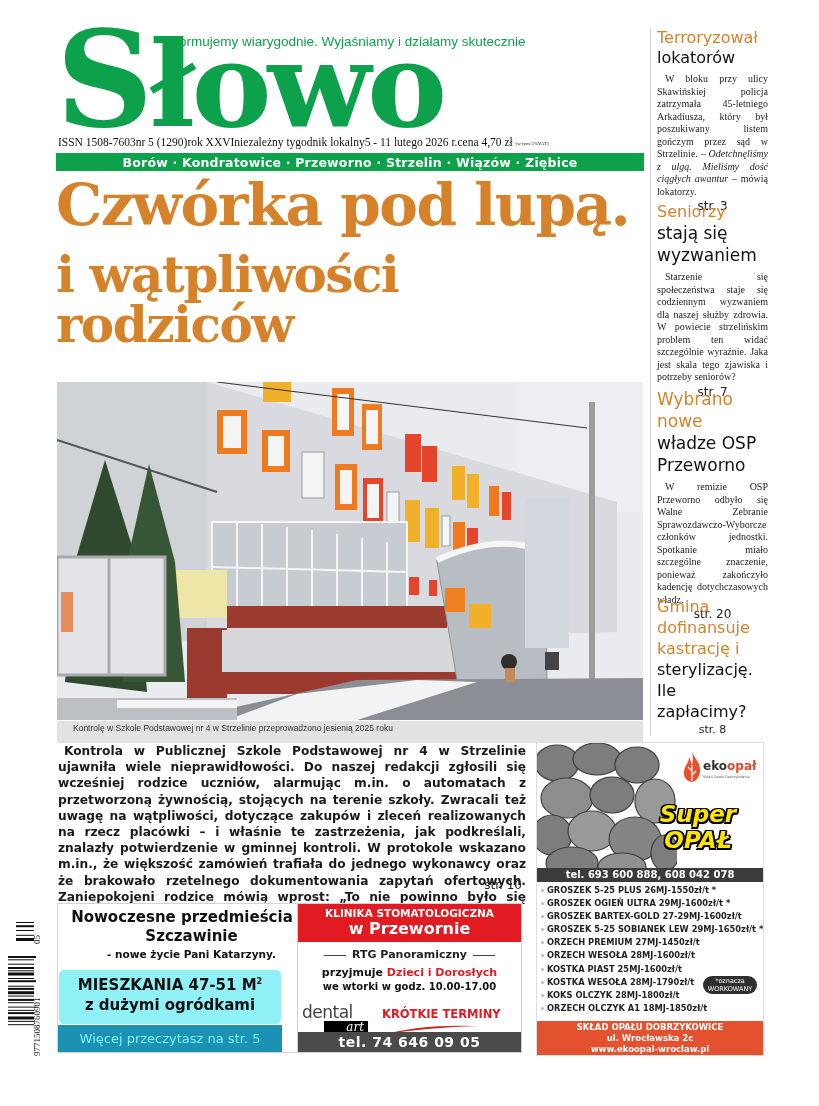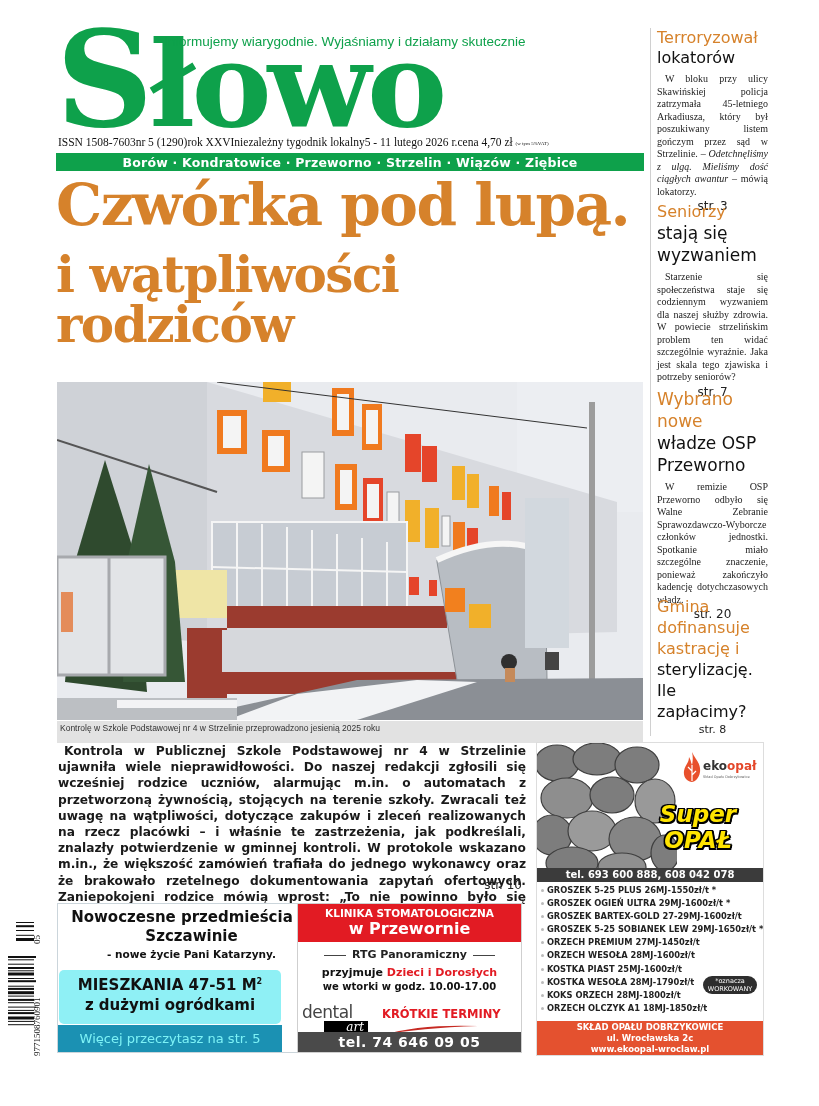--- a/index.html
+++ b/index.html
@@ -27,21 +27,21 @@
   
   .headline { position: absolute; left: 56px; top: 172px; width: 590px; font-family: "DejaVu Serif", serif; font-weight: bold; line-height: 1; }
   .hl1 { color: #d6822b; font-size: 58px; letter-spacing: -1.5px; margin-top: 4px; }
   .hl2 { color: #111; font-size: 49px; letter-spacing: -1.5px; margin-top: 12px; }
   .hl3 { color: #d6822b; font-size: 50px; letter-spacing: -1.5px; margin-top: 16px; }
 
   
   .photo { position: absolute; left: 57px; top: 382px; width: 586px; height: 338px; overflow: hidden; background: #e4e6ea; }
   .photo svg { width: 100%; height: 100%; display: block; }
   .caption { position: absolute; left: 57px; top: 721px; width: 586px; height: 22px; background: #e2e2e2;
-             font-family: "Liberation Sans", sans-serif; font-size: 8.5px; color: #333; padding-left: 3px; line-height: 14px; }
+             font-family: "Liberation Sans", sans-serif; font-size: 8.5px; color: #333; padding-left: 16px; line-height: 14px; }
 
   
   .lead { position: absolute; left: 58px; top: 743px; width: 468px; font-family: "DejaVu Sans", sans-serif; font-weight: bold;
           font-size: 12.2px; line-height: 16.2px; text-align: justify; text-indent: 6px; color: #1a1a1a; }
   .lead-page { position: absolute; left: 430px; top: 878px; width: 92px; text-align: right; font-family: "DejaVu Sans", sans-serif; font-size: 12px; color: #222; }
 
   
   .sidebar { position: absolute; left: 650px; top: 28px; width: 118px; height: 708px; border-left: 1px solid #d0d0d0; padding-left: 6px; }
   .story { margin-bottom: 4px; }
   .story .h-orange { color: #d6822b; font-family: "DejaVu Sans", sans-serif; font-size: 16px; line-height: 20px; }
@@ -356,21 +356,21 @@
   <div class="eko-tel">tel. 693 600 888,  608 042 078</div>
   <div class="eko-list">
     <div class="item"><span class="dot"></span><span>GROSZEK 5-25 PLUS 26MJ-1550zł/t *</span></div>
     <div class="item"><span class="dot"></span><span>GROSZEK OGIEŃ ULTRA 29MJ-1600zł/t *</span></div>
     <div class="item"><span class="dot"></span><span>GROSZEK BARTEX-GOLD 27-29MJ-1600zł/t</span></div>
     <div class="item"><span class="dot"></span><span>GROSZEK 5-25 SOBIANEK LEW 29MJ-1650zł/t *</span></div>
     <div class="item"><span class="dot"></span><span>ORZECH PREMIUM  27MJ-1450zł/t</span></div>
     <div class="item"><span class="dot"></span><span>ORZECH WESOŁA  28MJ-1600zł/t</span></div>
     <div class="item"><span class="dot"></span><span>KOSTKA PIAST 25MJ-1600zł/t</span></div>
     <div class="item"><span class="dot"></span><span>KOSTKA WESOŁA 28MJ-1790zł/t</span></div>
-    <div class="item"><span class="dot"></span><span>KOKS ORZECH  28MJ-1800zł/t</span></div>
+    <div class="item"><span class="dot"></span><span>KOKS OLCZYK  28MJ-1800zł/t</span></div>
     <div class="item"><span class="dot"></span><span>ORZECH OLCZYK A1 18MJ-1850zł/t</span></div>
     <div class="eko-badge">
         <div>*oznacza</div>
         <div>WORKOWANY</div>
       </div>
   </div>
   <div class="eko-foot">
     <div>SKŁAD OPAŁU DOBRZYKOWICE</div>
     <div>ul. Wrocławska 2c</div>
     <div>www.ekoopal-wroclaw.pl</div>

